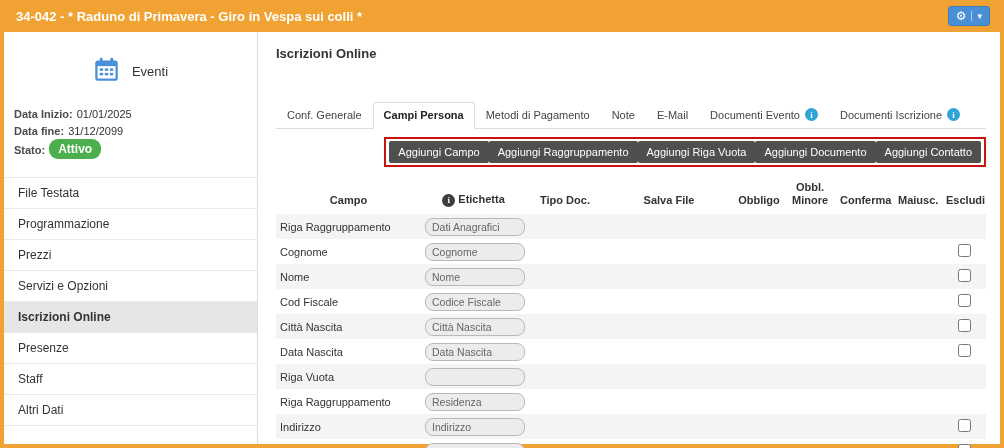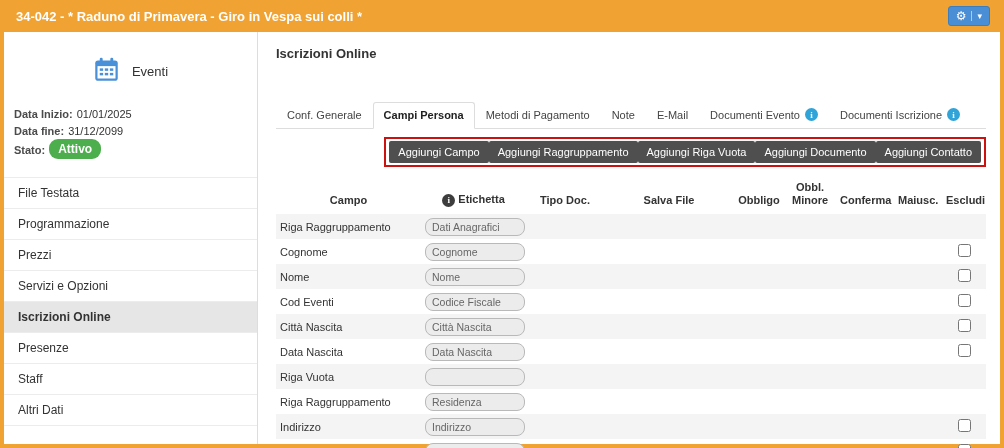--- a/index.html
+++ b/index.html
@@ -243,21 +243,21 @@
               <td class="cell-etichetta"><input class="etichetta-input" type="text" value="Nome" style=""></td>
               <td class="cell-tipodoc"></td>
               <td class="cell-salva"></td>
               <td class="cell-obbligo"></td>
               <td class="cell-obblminore"></td>
               <td class="cell-conferma"></td>
               <td class="cell-maiusc"></td>
               <td class="cell-escludi"><input class="escludi-checkbox" type="checkbox" style=""></td>
             </tr>
             <tr class="row">
-              <td class="cell-campo">Cod Eventi</td>
+              <td class="cell-campo">Cod Fiscale</td>
               <td class="cell-etichetta"><input class="etichetta-input" type="text" value="Codice Fiscale" style=""></td>
               <td class="cell-tipodoc"></td>
               <td class="cell-salva"></td>
               <td class="cell-obbligo"></td>
               <td class="cell-obblminore"></td>
               <td class="cell-conferma"></td>
               <td class="cell-maiusc"></td>
               <td class="cell-escludi"><input class="escludi-checkbox" type="checkbox" style=""></td>
             </tr>
             <tr class="row">

